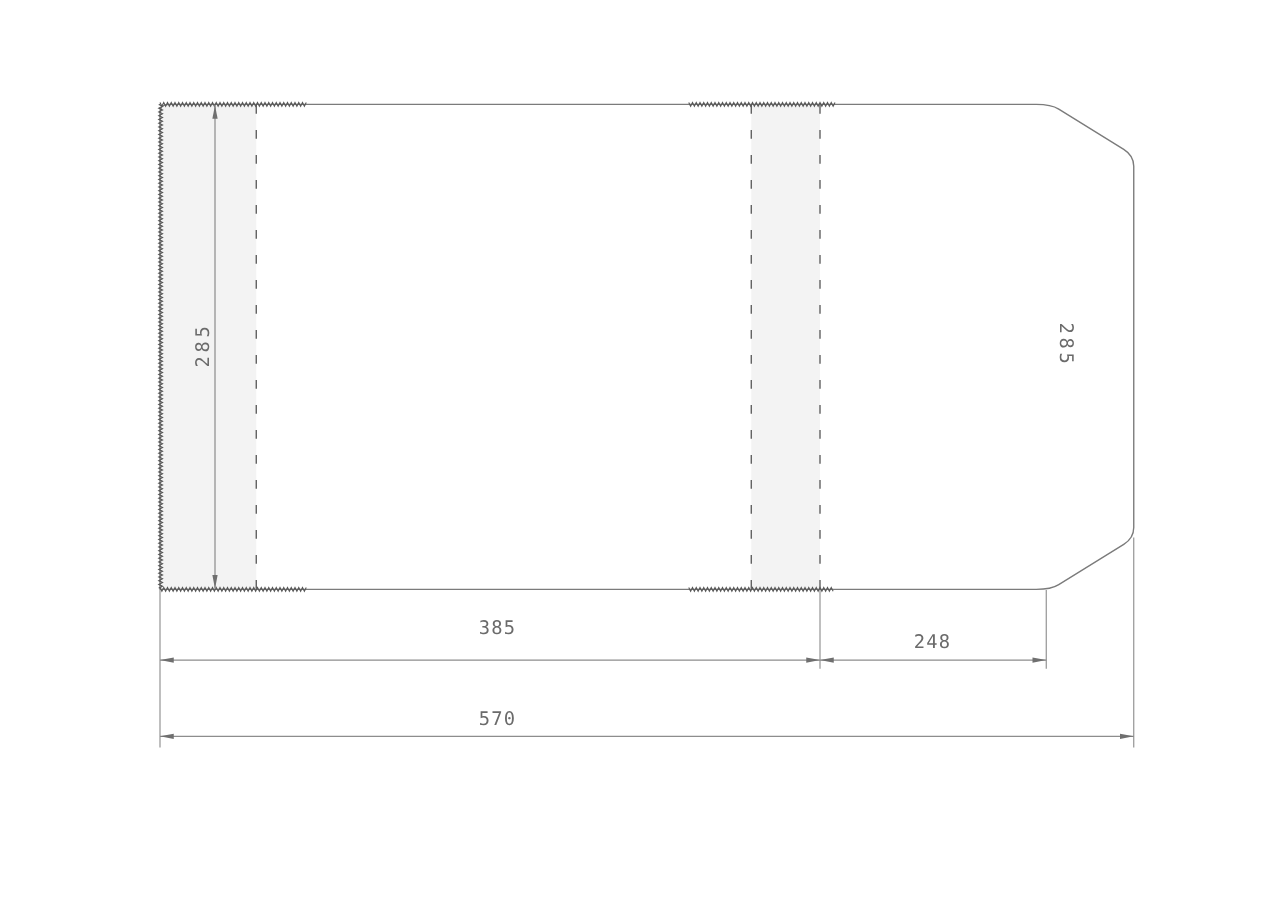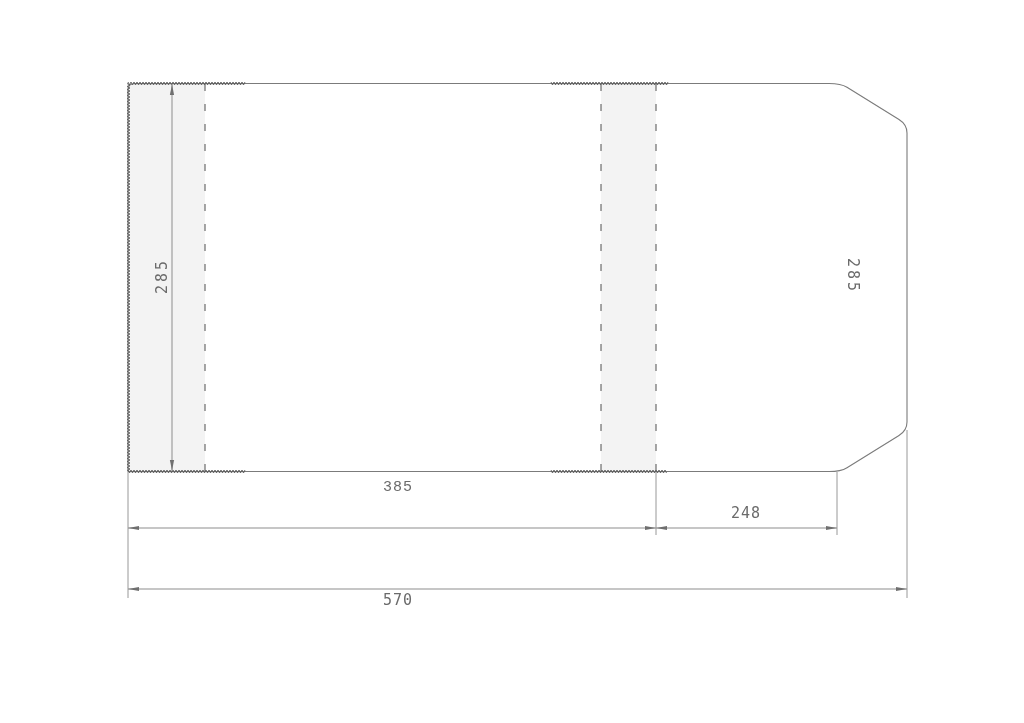--- a/index.html
+++ b/index.html
@@ -10,23 +10,23 @@
   }
   .stage svg{position:absolute;left:0;top:0;width:1024px;height:723px;}
   .dim-label{
     position:absolute;width:80px;height:16px;line-height:16px;
     text-align:center;color:#6b6b6b;font-size:15px;letter-spacing:1px;
     user-select:none;white-space:nowrap;
   }
   .dim-label.vert{letter-spacing:3px;}
   .lbl-height-left {left:122px;top:268px;transform:rotate(-90deg);}
   .lbl-height-right{left:813px;top:268px;transform:rotate(90deg);}
-  .lbl-width-main  {left:358px;top:480px;font-family:Liberation Mono, monospace;}
+  .lbl-width-main  {left:358px;top:494px;}
   .lbl-width-flap  {left:706px;top:505px;}
-  .lbl-width-total {left:358px;top:592px;}
+  .lbl-width-total {left:358px;top:567px;}
 </style>
 </head>
 <body>
 
 <div class="stage">
   <svg id="cad-svg" xmlns="http://www.w3.org/2000/svg" viewBox="0 0 1024 723">
       <rect x="128.5" y="84" width="76.5" height="387.5" fill="#f3f3f3"></rect>
       <rect x="601" y="84" width="55" height="387.5" fill="#f3f3f3"></rect>
       <path d="M128 90 Q128 83.5 135 83.5 L829 83.5 Q841 83.5 847 87.3 L899 119.5 Q907 124.5 907 133 L907 422 Q907 430.5 899 435.5 L847 467.7 Q841 471.5 829 471.5 L128 471.5 Z" fill="none" stroke="#7b7b7b" stroke-width="1.1" stroke-linejoin="round"></path>
       <line x1="205" y1="84" x2="205" y2="471" stroke="#4f4f4f" stroke-width="1" stroke-dasharray="7 13"></line>

